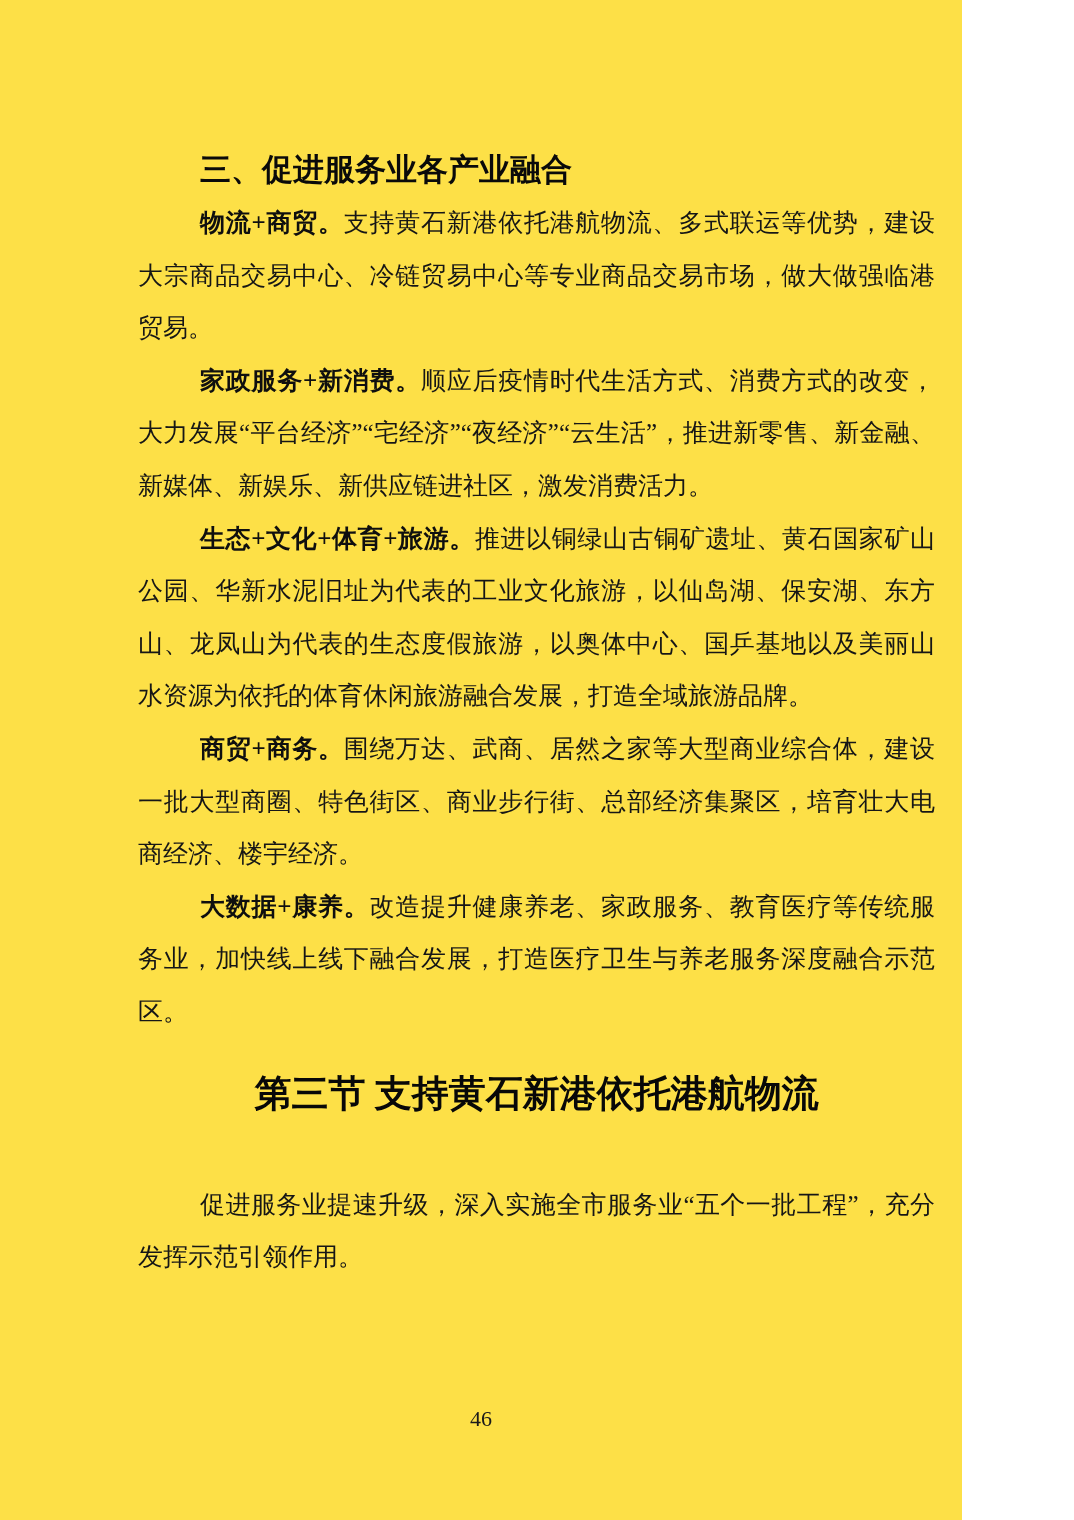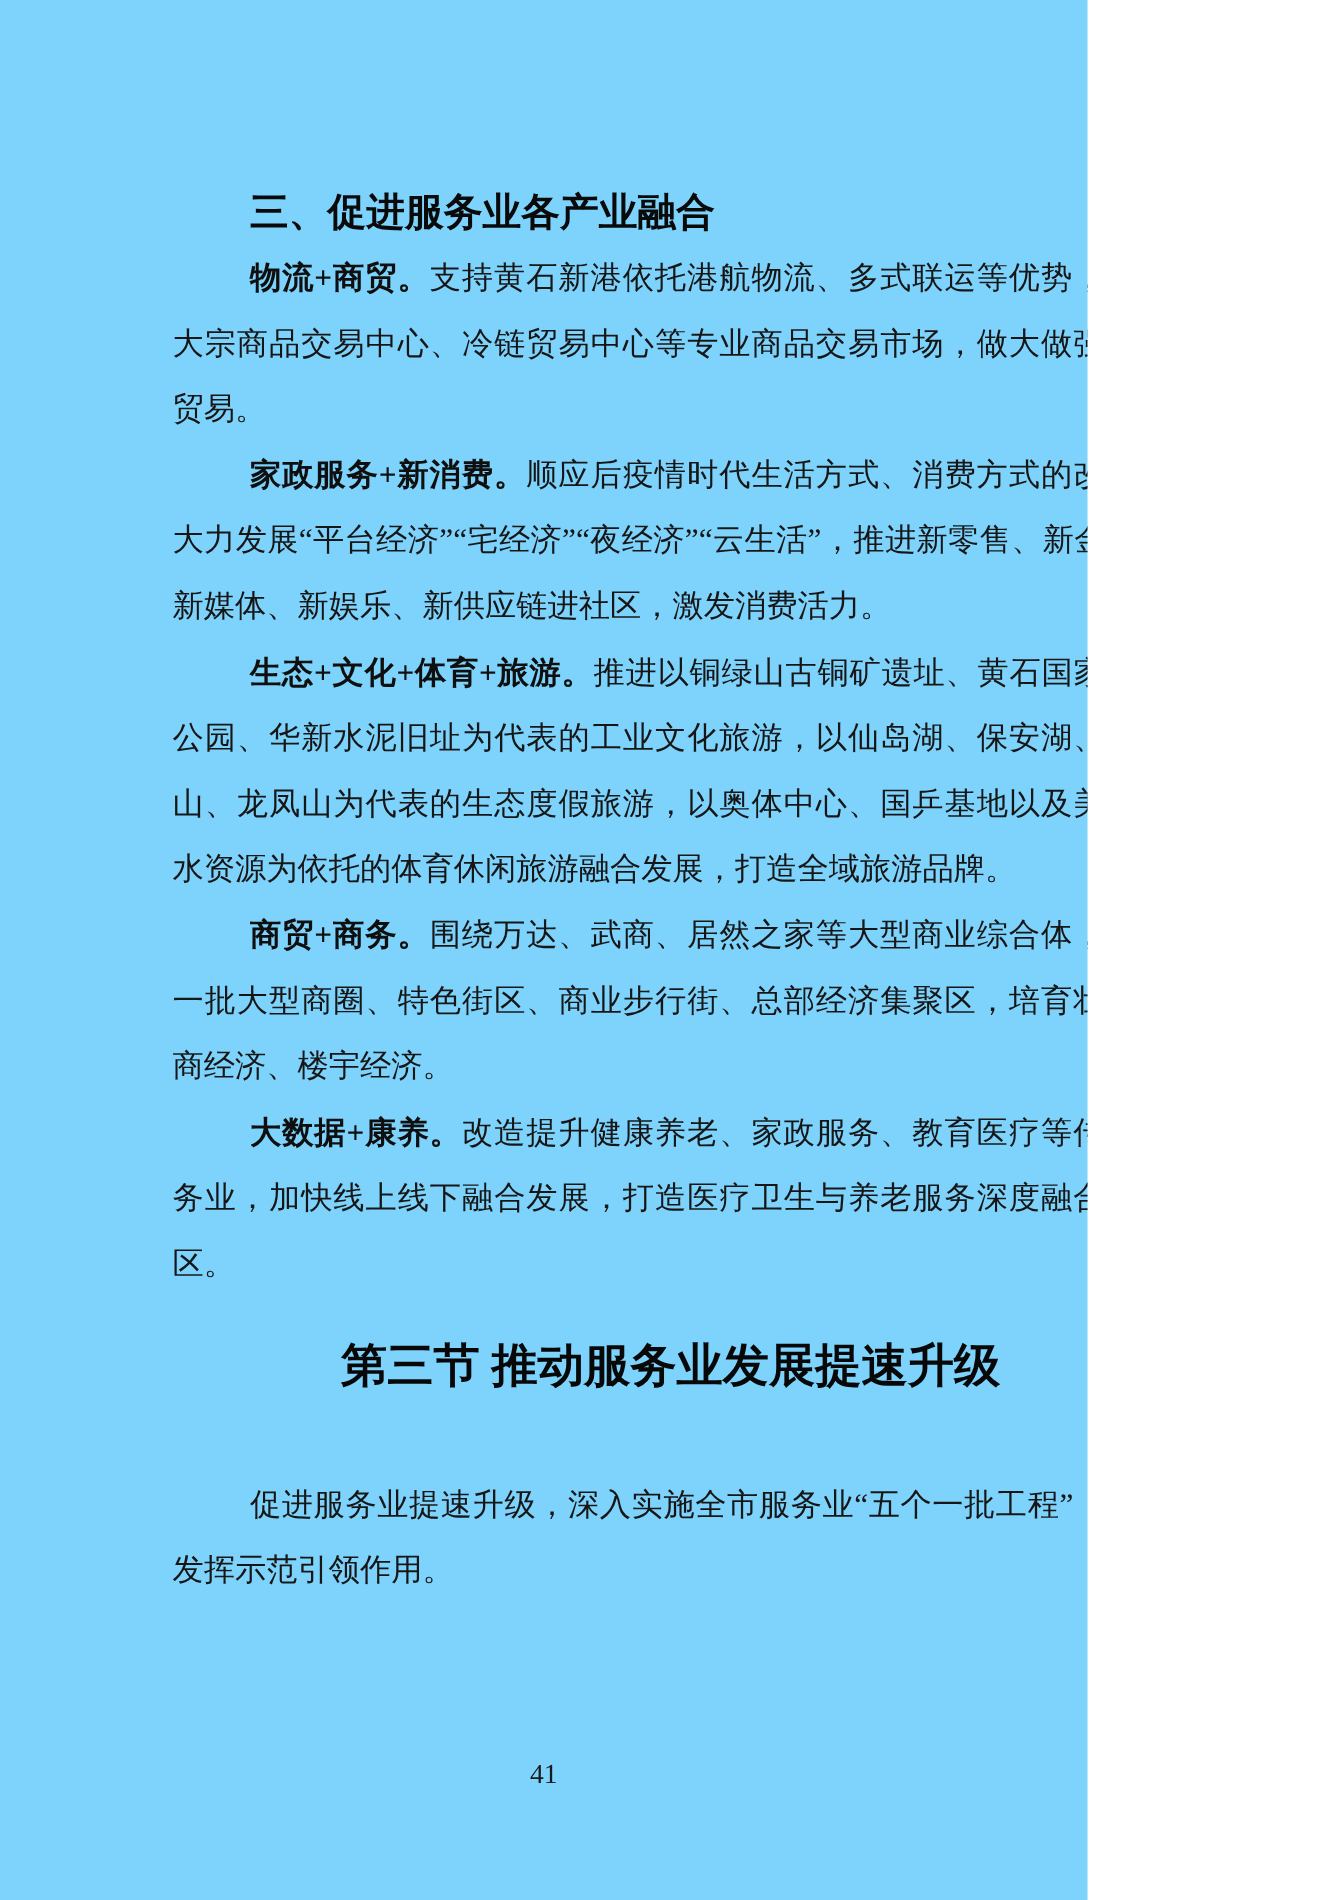--- a/index.html
+++ b/index.html
@@ -2,23 +2,23 @@
 <html><head>
 <meta charset="utf-8">
 <style>
   html, body {
     margin: 0;
     padding: 0;
     background: #ffffff;
   }
   .page {
     position: relative;
-    width: 870px;
+    width: 962px;
     height: 1520px;
-    background: #7dd3fc;
+    background: #fde047;
     color: #111111;
     overflow: hidden;
     font-family: "Liberation Serif", serif;
   }
   .content {
     position: absolute;
     left: 138px;
     top: 150px;
     width: 797px;
   }
@@ -75,20 +75,20 @@
     <p class="body-para"><span class="lead">物流+商贸。</span><span>支持黄石新港依托港航物流、多式联运等优势，建设大宗商品交易中心、冷链贸易中心等专业商品交易市场，做大做强临港贸易。</span></p>
 
     <p class="body-para"><span class="lead">家政服务+新消费。</span><span>顺应后疫情时代生活方式、消费方式的改变，大力发展“平台经济”“宅经济”“夜经济”“云生活”，推进新零售、新金融、新媒体、新娱乐、新供应链进社区，激发消费活力。</span></p>
 
     <p class="body-para"><span class="lead">生态+文化+体育+旅游。</span><span>推进以铜绿山古铜矿遗址、黄石国家矿山公园、华新水泥旧址为代表的工业文化旅游，以仙岛湖、保安湖、东方山、龙凤山为代表的生态度假旅游，以奥体中心、国乒基地以及美丽山水资源为依托的体育休闲旅游融合发展，打造全域旅游品牌。</span></p>
 
     <p class="body-para"><span class="lead">商贸+商务。</span><span>围绕万达、武商、居然之家等大型商业综合体，建设一批大型商圈、特色街区、商业步行街、总部经济集聚区，培育壮大电商经济、楼宇经济。</span></p>
 
     <p class="body-para"><span class="lead">大数据+康养。</span><span>改造提升健康养老、家政服务、教育医疗等传统服务业，加快线上线下融合发展，打造医疗卫生与养老服务深度融合示范区。</span></p>
 
-    <h1 class="section-heading">第三节 推动服务业发展提速升级</h1>
+    <h1 class="section-heading">第三节 支持黄石新港依托港航物流</h1>
 
     <p class="body-para"><span>促进服务业提速升级，深入实施全市服务业“五个一批工程”，充分发挥示范引领作用。</span></p>
 
   </div>
 
-  <div class="page-number">41</div>
+  <div class="page-number">46</div>
 </div>
 
 </body></html>

